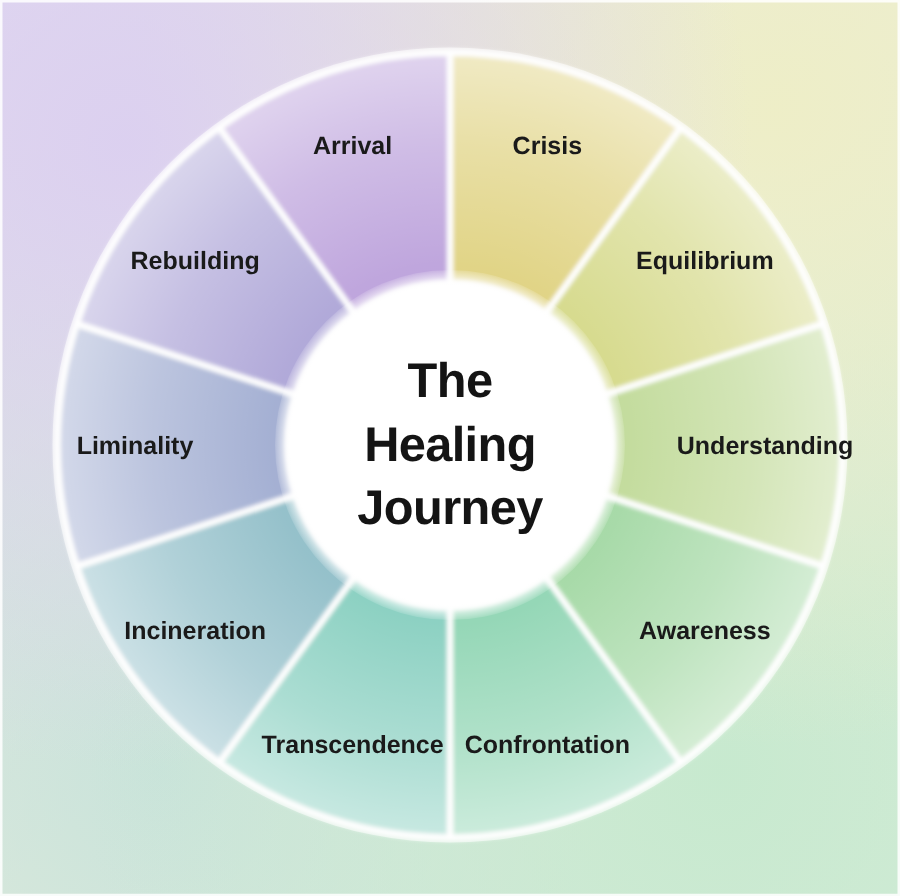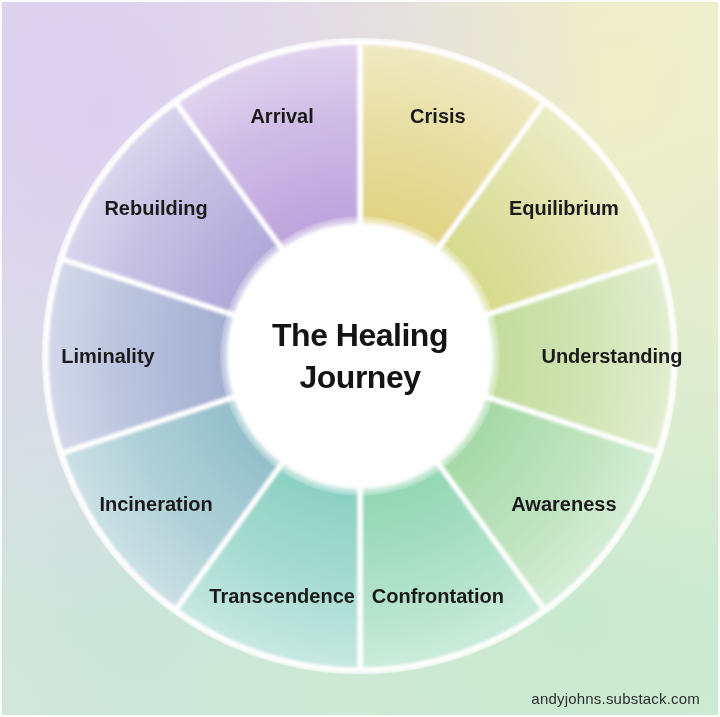--- a/index.html
+++ b/index.html
@@ -18,21 +18,21 @@
     box-shadow:inset 0 0 0 2px rgba(255,255,255,.85);
   }
   svg.wheel{position:absolute;left:0;top:0;}
   .seg-labels text{
     font-family:"Liberation Sans",sans-serif;
     font-weight:700;font-size:20px;fill:#1a1a1a;
   }
   .center-title{
     position:absolute;left:360px;top:357px;transform:translate(-50%,-50%);
     width:212px;text-align:center;
-    font-weight:700;font-size:32px;line-height:1.3;color:#141414;
+    font-weight:700;font-size:39px;line-height:1.3;color:#141414;
     letter-spacing:-.5px;
   }
   .footer{
     position:absolute;right:20px;bottom:10px;
     font-size:15px;color:#2e2e2e;letter-spacing:.2px;
   }
 </style>
 </head>
 <body>
 
@@ -75,14 +75,13 @@
         <text x="563.9" y="511.1" text-anchor="middle">Awareness</text>
         <text x="437.9" y="602.7" text-anchor="middle">Confrontation</text>
         <text x="282.1" y="602.7" text-anchor="middle">Transcendence</text>
         <text x="156.1" y="511.1" text-anchor="middle">Incineration</text>
         <text x="108.0" y="363.0" text-anchor="middle">Liminality</text>
         <text x="156.1" y="214.9" text-anchor="middle">Rebuilding</text>
         <text x="282.1" y="123.3" text-anchor="middle">Arrival</text>
       </g>
     </svg>
   <div class="center-title">The Healing Journey</div>
-  <div class="footer">andyjohns.substack.com</div>
 </div>
 
 </body></html>

